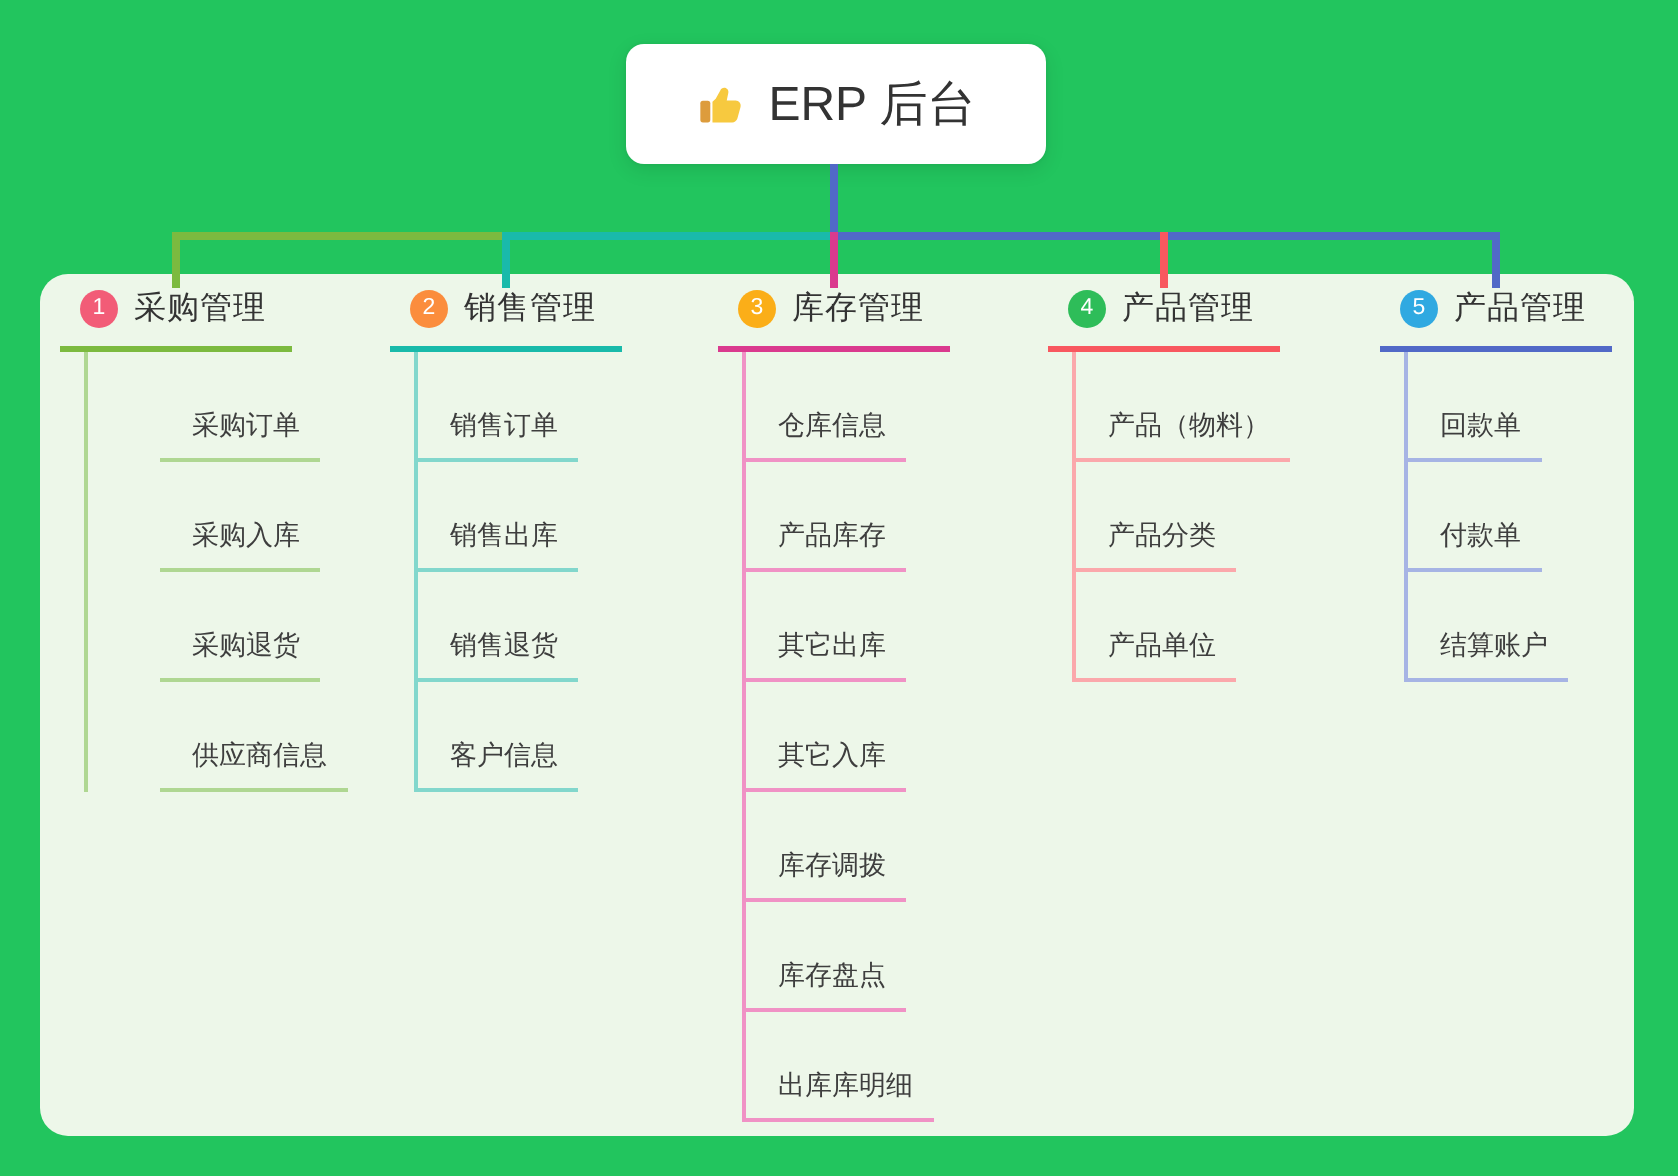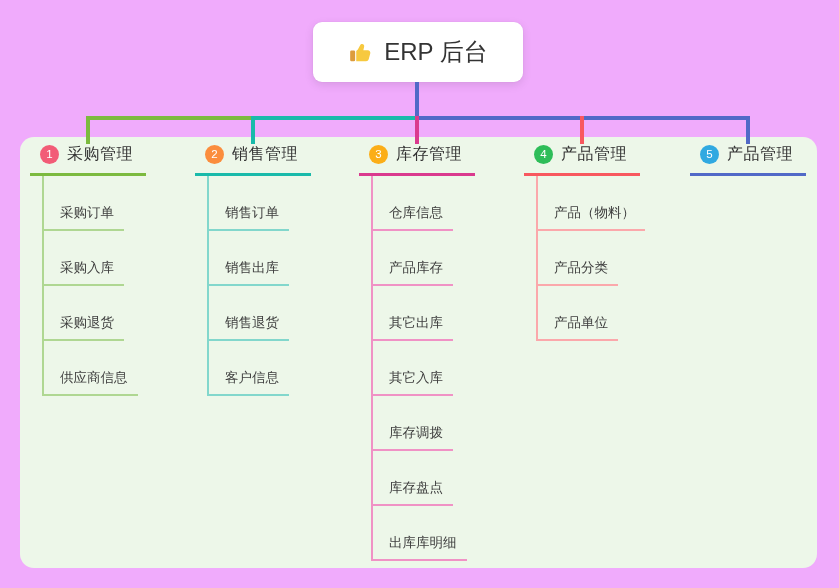--- a/index.html
+++ b/index.html
@@ -1,17 +1,17 @@
 <!DOCTYPE html>
 <html><head>
 <meta charset="utf-8">
 <style>
   html,body{margin:0;padding:0;background:#ffffff;}
   .canvas{
-    position:relative;width:839px;height:588px;background:#f0abfc;
+    position:relative;width:839px;height:588px;background:#22c55e;
     font-family:"Liberation Sans","DejaVu Sans",sans-serif;overflow:hidden;
   }
   .panel{
     position:absolute;left:20px;top:137px;width:797px;height:431px;
     background:#EDF7E9;border-radius:14px;
   }
   .root-card{
     position:absolute;left:313px;top:22px;width:210px;height:60px;
     background:#ffffff;border-radius:9px;
     box-shadow:0 3px 10px rgba(0,0,0,.10),0 0 2px rgba(0,0,0,.06);
@@ -63,21 +63,21 @@
       <div class="cline" style="left: 415px; top: 116px; width: 4px; height: 28px; background: rgb(218, 58, 142);"></div>
       <div class="cline" style="left: 580px; top: 116px; width: 4px; height: 28px; background: rgb(248, 88, 95);"></div>
       <div class="cline" style="left: 746px; top: 116px; width: 4px; height: 28px; background: rgb(81, 105, 199);"></div>
     </div>
   <div id="branches">
       <div class="branch" style="left: 30px;">
         <div class="branch-label" style="border-bottom-color: rgb(124, 186, 63);">
           <span class="badge" style="background: rgb(242, 92, 119);">1</span>
           <span class="btitle">采购管理</span>
         </div>
-        <div class="children" style="border-left-color: rgb(175, 215, 146);">
+        <div class="children" style="border-left-color: rgb(175, 215, 146); padding-left: 36px;">
           <div class="child">
             <span style="border-bottom-color: rgb(175, 215, 146);">采购订单</span>
           </div>
           <div class="child">
             <span style="border-bottom-color: rgb(175, 215, 146);">采购入库</span>
           </div>
           <div class="child">
             <span style="border-bottom-color: rgb(175, 215, 146);">采购退货</span>
           </div>
           <div class="child">
@@ -149,15 +149,26 @@
           <div class="child">
             <span style="border-bottom-color: rgb(251, 168, 171);">产品单位</span>
           </div>
         </div>
       </div>
       <div class="branch" style="left: 690px;">
         <div class="branch-label" style="border-bottom-color: rgb(81, 105, 199);">
           <span class="badge" style="background: rgb(48, 169, 225);">5</span>
           <span class="btitle">产品管理</span>
         </div>
+        <div class="children" style="border-left-color: rgb(166, 180, 228);">
+          <div class="child">
+            <span style="border-bottom-color: rgb(166, 180, 228);">回款单</span>
+          </div>
+          <div class="child">
+            <span style="border-bottom-color: rgb(166, 180, 228);">付款单</span>
+          </div>
+          <div class="child">
+            <span style="border-bottom-color: rgb(166, 180, 228);">结算账户</span>
+          </div>
+        </div>
       </div>
     </div>
 </div>
 
 </body></html>

